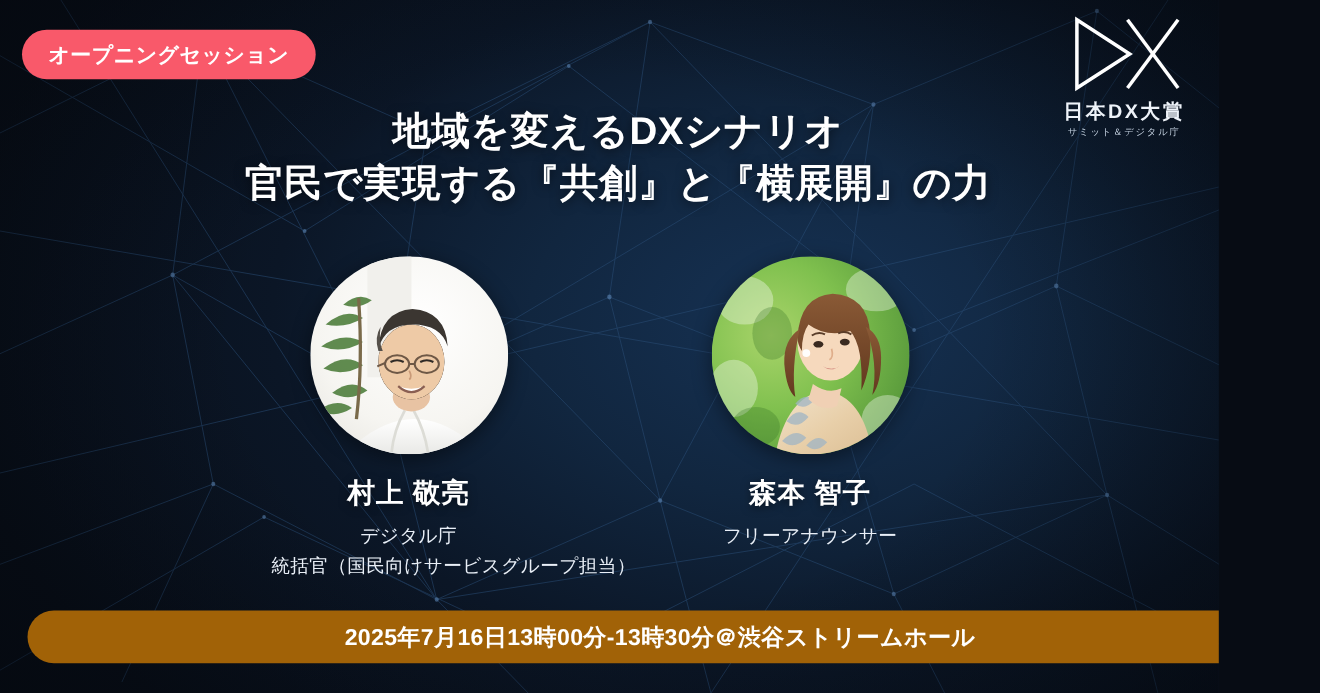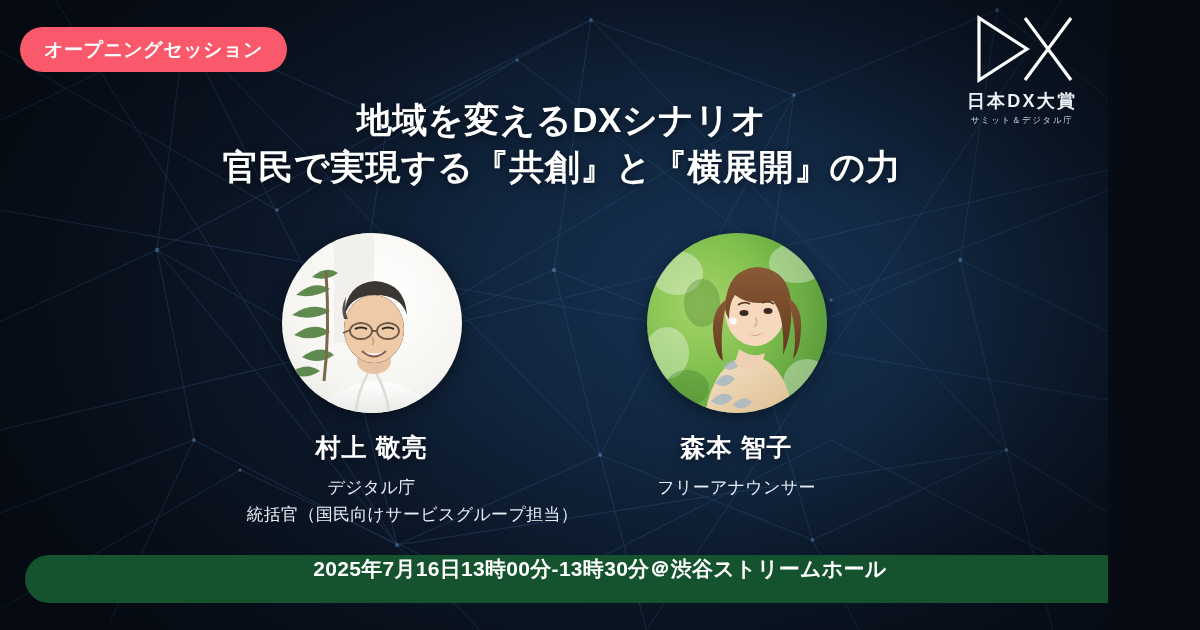--- a/index.html
+++ b/index.html
@@ -72,32 +72,33 @@
   .photo {
     width:180px; height:180px; margin:0 auto;
     border-radius:50%; overflow:hidden; position:relative;
     box-shadow:0 4px 18px rgba(0,0,0,0.45);
   }
   .photo svg { width:100%; height:100%; display:block; }
   .sp-name {
     margin-top:18px; color:#ffffff; font-weight:bold;
     font-size:25px; letter-spacing:1px; white-space:nowrap;
     text-shadow:0 2px 8px rgba(0,0,0,0.5);
+    font-family:Liberation Serif, serif;
   }
   .sp-role {
     margin-top:10px; color:#e9eff7; font-size:17px;
     line-height:27px; letter-spacing:0.3px; white-space:nowrap;
   }
 
   
   .banner {
     position:absolute; left:25px; top:555px;
     width:1150px; height:48px;
-    background:#14532d; border-radius:999px;
-    display:flex; align-items:flex-start; justify-content:center;
+    background:#a16207; border-radius:999px;
+    display:flex; align-items:center; justify-content:center;
   }
   .banner-text {
     color:#ffffff; font-weight:bold; font-size:21px;
     letter-spacing:0.3px; white-space:nowrap;
   }
 </style>
 </head>
 <body>
 
 <div class="poster">

